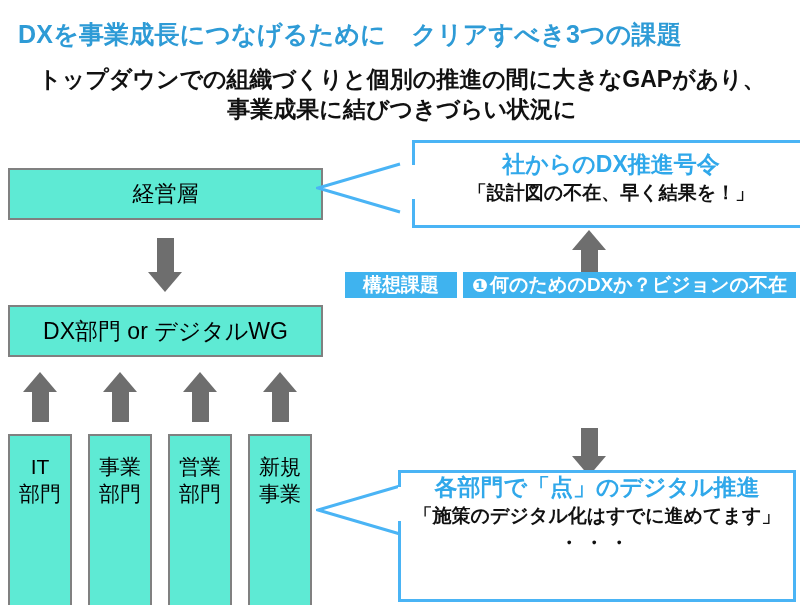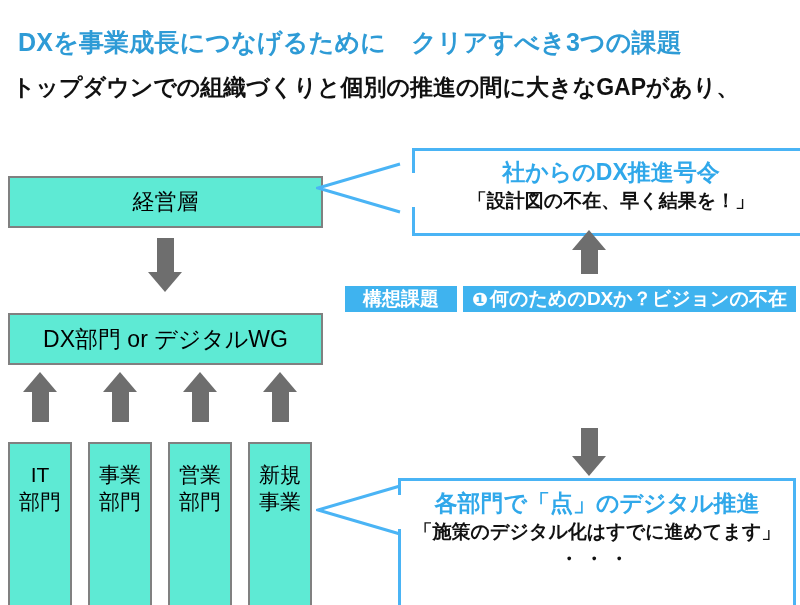--- a/index.html
+++ b/index.html
@@ -11,21 +11,21 @@
   body {
     width: 800px;
     height: 605px;
     position: relative;
     overflow: hidden;
     font-family: "Liberation Sans", "DejaVu Sans", sans-serif;
     color: #000000;
     -webkit-font-smoothing: antialiased;
   }
 
-  .abs { position: absolute; margin-top: 8px; }
+  .abs { position: absolute; }
 
   
   #page-title {
     left: 18px;
     top: 18px;
     width: 740px;
     font-size: 25px;
     font-weight: bold;
     color: #2e9bd6;
     letter-spacing: 0.2px;
@@ -33,21 +33,21 @@
   }
   #page-subtitle {
     left: 12px;
     top: 64px;
     width: 780px;
     font-size: 23px;
     font-weight: bold;
     color: #111111;
     line-height: 1.32;
   }
-  #page-subtitle div { white-space: pre; }
+  #page-subtitle div { white-space: pre; text-align: center; }
 
   
   .org-box {
     border: 2px solid #808080;
     background: #5eead4;
     box-sizing: border-box;
     display: flex;
     align-items: center;
     justify-content: center;
     text-align: center;
@@ -117,21 +117,20 @@
     top: 140px;
     width: 398px;
     height: 88px;
     padding-top: 7px;
   }
   #callout-bottom {
     left: 398px;
     top: 470px;
     width: 398px;
     height: 132px;
-    padding-top: 8px;
   }
   .callout-title {
     font-size: 23px;
     font-weight: bold;
     color: #30a8ea;
     line-height: 1.3;
     white-space: pre;
   }
   .callout-line {
     font-size: 19px;
@@ -160,21 +159,21 @@
 
   
   #challenge-rows {
     position: absolute;
     left: 345px;
     top: 272px;
     width: 451px;
   }
   .challenge-row {
     display: flex;
-    align-items: flex-end;
+    align-items: flex-start;
     margin-bottom: 14px;
     height: 40px;
   }
   .challenge-row:last-child { margin-bottom: 0; }
   .tag {
     width: 112px;
     background: #3fb3ef;
     color: #ffffff;
     font-size: 19px;
     font-weight: bold;
@@ -198,20 +197,21 @@
   }
   .desc .num { margin-right: 2px; }
 </style>
 </head>
 <body>
 
 <div class="abs" id="page-title">DXを事業成長につなげるために　クリアすべき3つの課題</div>
 
 <div class="abs" id="page-subtitle">
   <div>トップダウンでの組織づくりと個別の推進の間に大きなGAPがあり、</div>
+  <div>事業成果に結びつきづらい状況に</div>
 </div>
 
 <div class="abs org-box" id="box-management">
   <span>経営層</span>
 </div>
 
 <div class="arrow-wrap" style="left:148px; top:238px; height:56px;">
   <div class="arrow-shaft" style="top:0; height:34px;"></div>
   <div class="arrow-v arrow-down-head" style="top:34px; left:0;"></div>
 </div>

